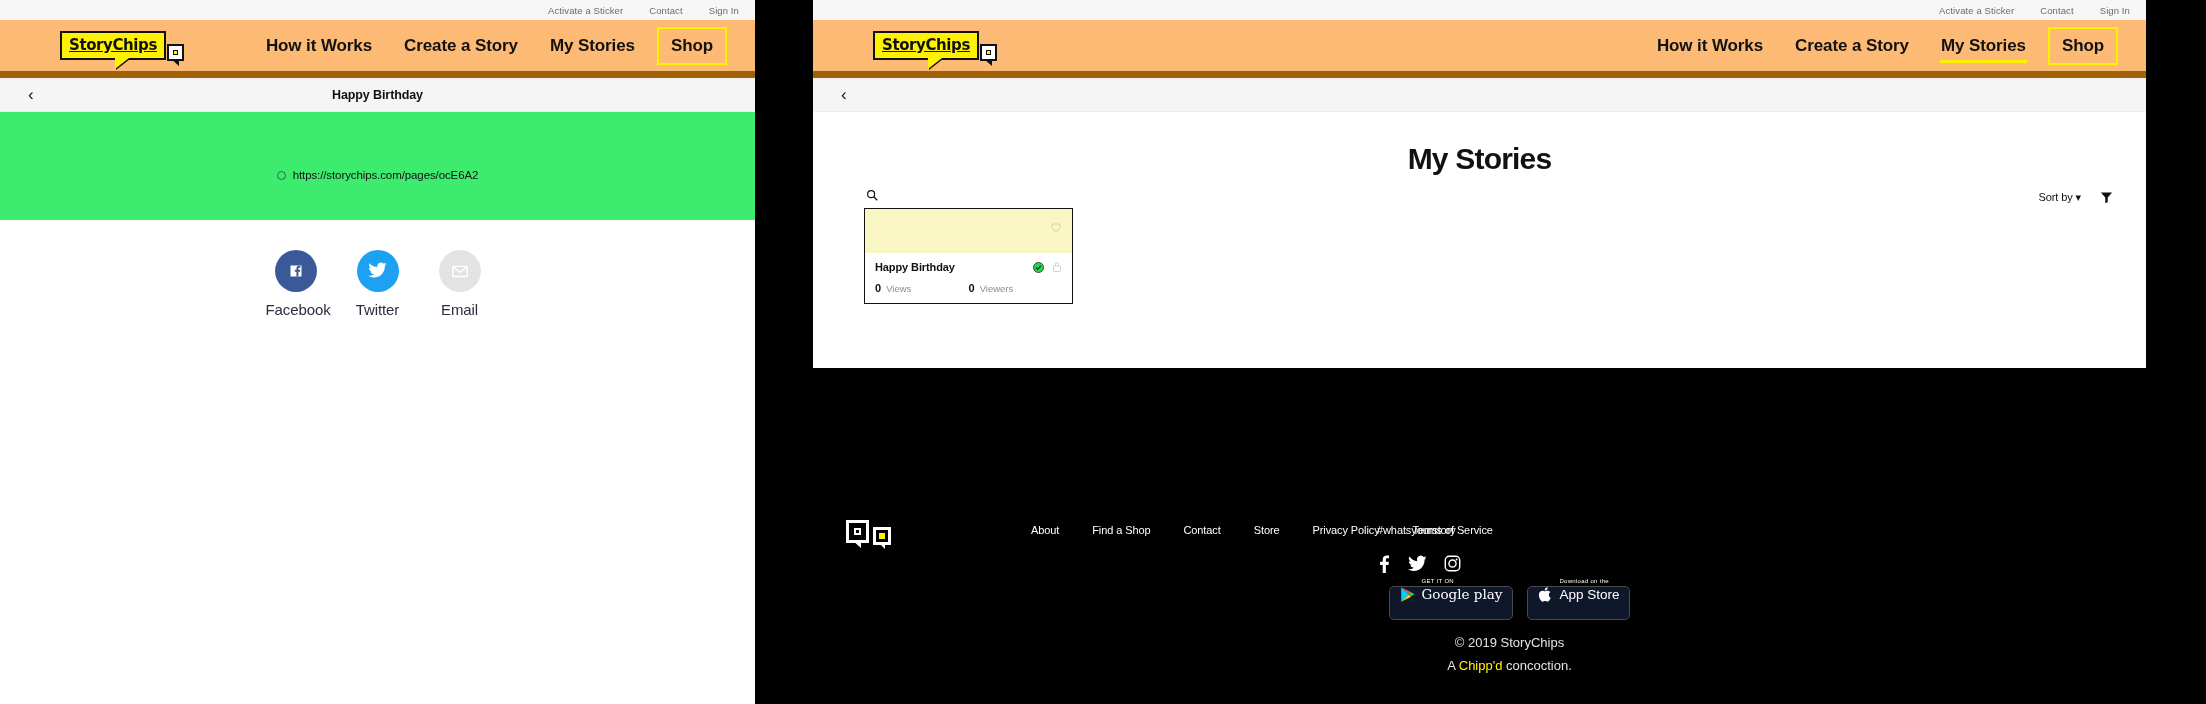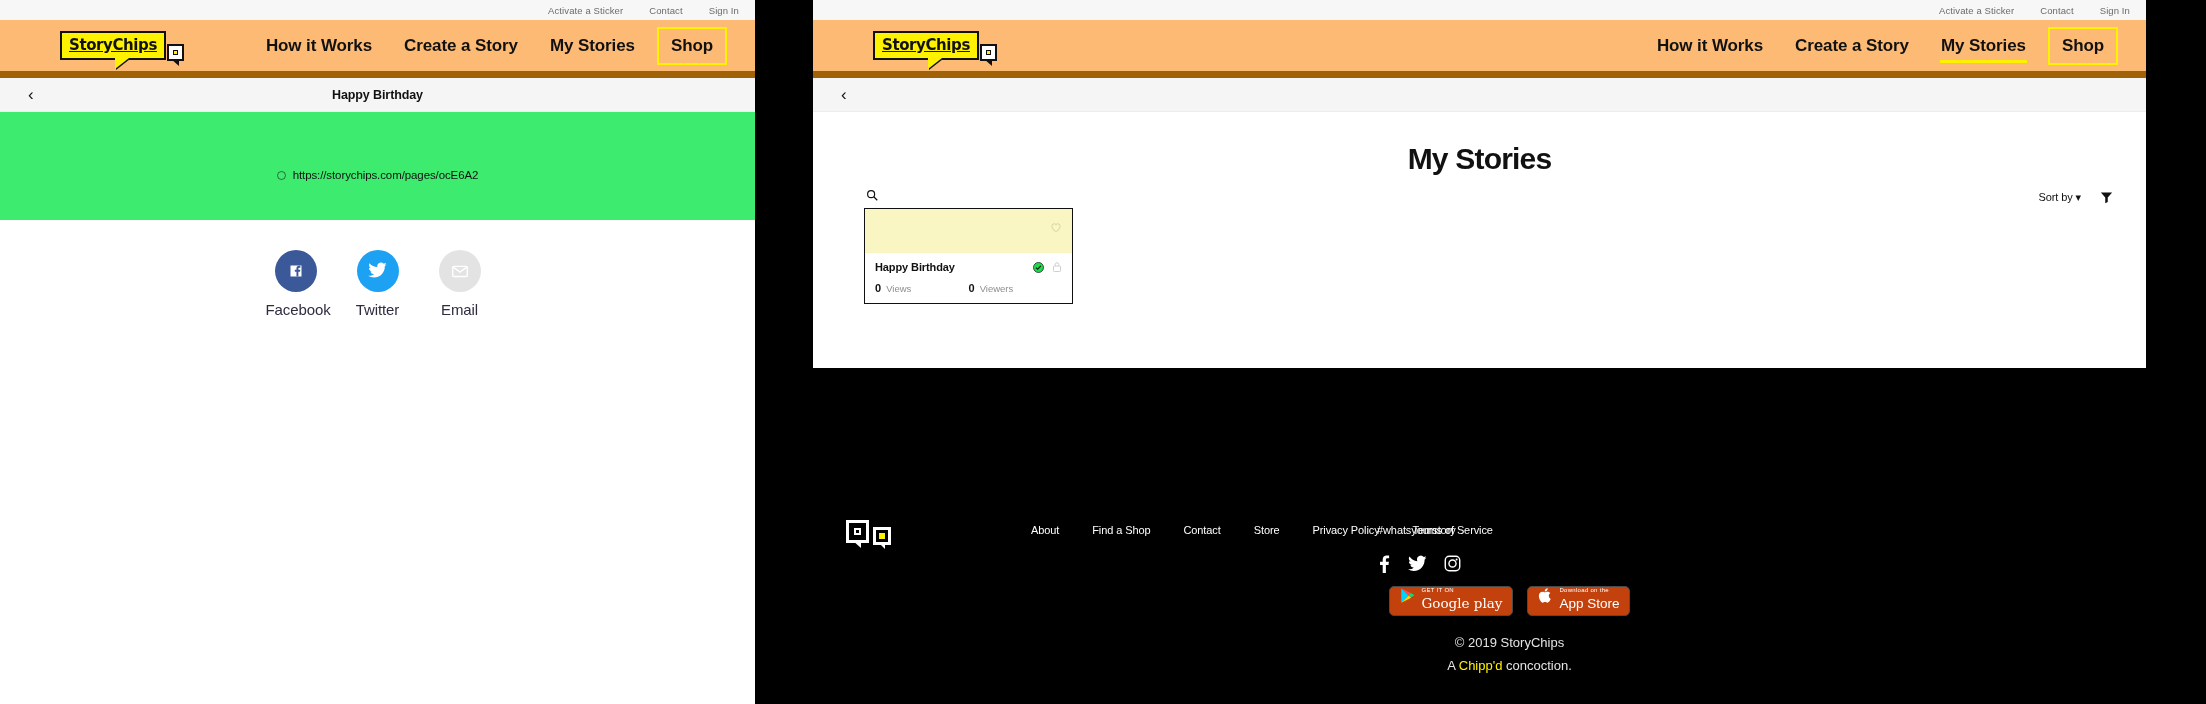--- a/index.html
+++ b/index.html
@@ -114,22 +114,22 @@
   .f-links { position:absolute; left:218px; top:156px; display:flex; gap:33px; }
   .f-links a { font-size:11px; color:#fff; text-decoration:none; letter-spacing:-.1px; }
   .f-tag { position:absolute; left:564px; top:156px; font-size:11px; color:#fff;
     letter-spacing:-.1px; }
   .f-social { position:absolute; left:564px; top:186px; display:flex; gap:17px;
     align-items:center; }
   .f-social span { cursor:pointer; }
 
   .badges { position:absolute; left:0; right:0; top:218px; display:flex;
     justify-content:center; gap:14px; }
-  .badge { height:30px; border:1px solid #4a4a4a; border-radius:5px; background:#c2410c;
-    display:flex; align-items:flex-start; padding:0 10px; gap:7px; cursor:pointer; }
+  .badge { height:30px; border:1px solid #4a4a4a; border-radius:5px; background:#0f172a;
+    display:flex; align-items:flex-end; padding:16px 10px; gap:7px; cursor:pointer; }
   .badge .b-sub { font-size:6px; color:#fff; letter-spacing:.3px; line-height:1.15; }
   .badge .b-main { font-size:13.5px; color:#fff; line-height:1.1;
     font-family:"DejaVu Serif", serif; }
   .badge .b-main.sans { font-family:"Liberation Sans", sans-serif; font-weight:400; }
 
   .copy { position:absolute; left:0; right:0; top:264px; text-align:center; }
   .copy div { font-size:13px; color:#e4e4e4; line-height:1.75; }
   .copy .yel { color:#fff200; }
 
   .searchicon, .funnel, .card-heart, .f-social span { display:inline-flex; }

